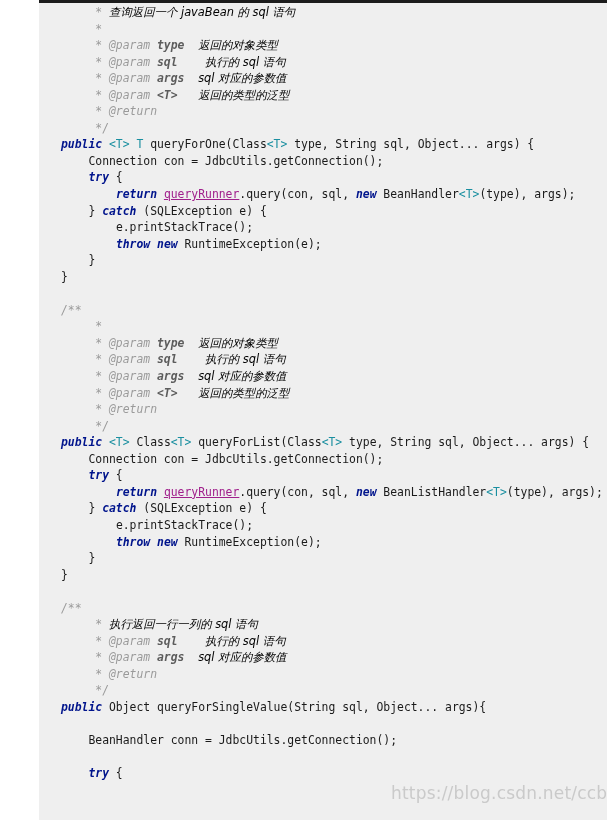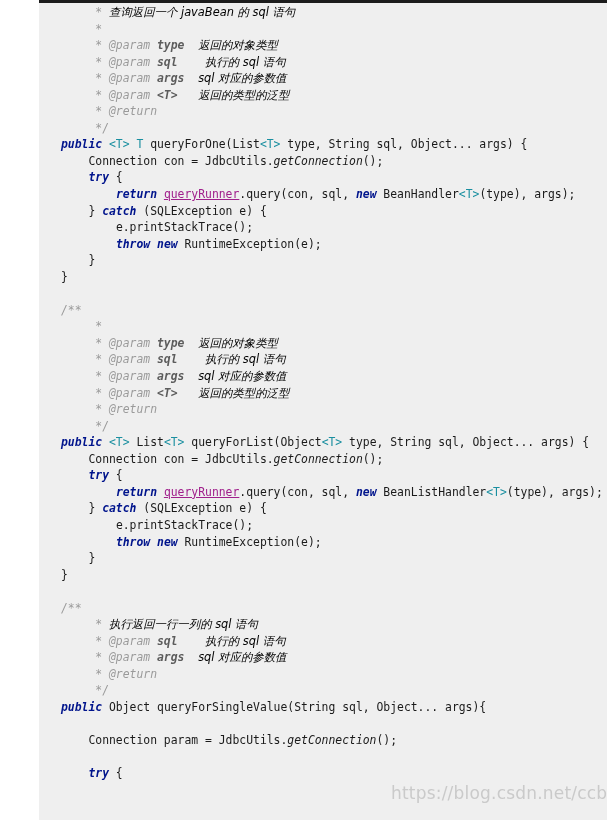--- a/index.html
+++ b/index.html
@@ -64,21 +64,21 @@
     padding-left: 22px;
     box-sizing: border-box;
     letter-spacing: 0px;
   }
 
   
   .tok-plain     { color: #1a1a1a; }
   .tok-keyword   { color: #00148c; font-weight: bold; font-style: italic; }
   .tok-generic   { color: #1a8fa0; }
   .tok-field     { color: #a0208c; text-decoration: underline; }
-  .tok-static    { color: #1a1a1a; font-style: italic; }
+  .tok-static    { color: #1a1a1a; }
   .tok-comment   { color: #9a9a9a; font-style: italic; }
   .tok-cmt-param { color: #5c5c5c; font-style: italic; font-weight: bold; text-align: right; }
   .tok-cjk       { font-family: "DejaVu Sans", "Liberation Sans", sans-serif;
                    font-style: italic; }
 
   #watermark {
     position: absolute;
     left: 352px;
     top: 780px;
     font-family: "DejaVu Sans", "Liberation Sans", sans-serif;
@@ -97,57 +97,57 @@
 
   <div id="code-lines">
       <div class="code-line"><span class="tok-plain">    </span><span class="tok-comment"> * </span><span class="tok-cjk">查询返回一个 javaBean 的 sql 语句</span></div>
       <div class="code-line"><span class="tok-plain">    </span><span class="tok-comment"> *</span></div>
       <div class="code-line"><span class="tok-plain">    </span><span class="tok-comment"> * @param </span><span class="tok-cmt-param">type</span><span class="tok-comment">  </span><span class="tok-cjk">返回的对象类型</span></div>
       <div class="code-line"><span class="tok-plain">    </span><span class="tok-comment"> * @param </span><span class="tok-cmt-param">sql</span><span class="tok-comment">    </span><span class="tok-cjk">执行的 sql 语句</span></div>
       <div class="code-line"><span class="tok-plain">    </span><span class="tok-comment"> * @param </span><span class="tok-cmt-param">args</span><span class="tok-comment">  </span><span class="tok-cjk">sql 对应的参数值</span></div>
       <div class="code-line"><span class="tok-plain">    </span><span class="tok-comment"> * @param </span><span class="tok-cmt-param">&lt;T&gt;</span><span class="tok-comment">   </span><span class="tok-cjk">返回的类型的泛型</span></div>
       <div class="code-line"><span class="tok-plain">    </span><span class="tok-comment"> * @return</span></div>
       <div class="code-line"><span class="tok-plain">    </span><span class="tok-comment"> */</span></div>
-      <div class="code-line"><span class="tok-keyword">public</span><span class="tok-plain"> </span><span class="tok-generic">&lt;T&gt;</span><span class="tok-plain"> </span><span class="tok-generic">T</span><span class="tok-plain"> queryForOne(List</span><span class="tok-generic">&lt;T&gt;</span><span class="tok-plain"> type, String sql, Object... args) {</span></div>
+      <div class="code-line"><span class="tok-keyword">public</span><span class="tok-plain"> </span><span class="tok-generic">&lt;T&gt;</span><span class="tok-plain"> </span><span class="tok-generic">T</span><span class="tok-plain"> queryForOne(Class</span><span class="tok-generic">&lt;T&gt;</span><span class="tok-plain"> type, String sql, Object... args) {</span></div>
       <div class="code-line"><span class="tok-plain">    </span><span class="tok-plain">Connection con = JdbcUtils.</span><span class="tok-static">getConnection</span><span class="tok-plain">();</span></div>
       <div class="code-line"><span class="tok-plain">    </span><span class="tok-keyword">try</span><span class="tok-plain"> {</span></div>
       <div class="code-line"><span class="tok-plain">        </span><span class="tok-keyword">return</span><span class="tok-plain"> </span><span class="tok-field">queryRunner</span><span class="tok-plain">.query(con, sql, </span><span class="tok-keyword">new</span><span class="tok-plain"> BeanHandler</span><span class="tok-generic">&lt;T&gt;</span><span class="tok-plain">(type), args);</span></div>
       <div class="code-line"><span class="tok-plain">    </span><span class="tok-plain">} </span><span class="tok-keyword">catch</span><span class="tok-plain"> (SQLException e) {</span></div>
       <div class="code-line"><span class="tok-plain">        </span><span class="tok-plain">e.printStackTrace();</span></div>
       <div class="code-line"><span class="tok-plain">        </span><span class="tok-keyword">throw</span><span class="tok-plain"> </span><span class="tok-keyword">new</span><span class="tok-plain"> RuntimeException(e);</span></div>
       <div class="code-line"><span class="tok-plain">    </span><span class="tok-plain">}</span></div>
       <div class="code-line"><span class="tok-plain">}</span></div>
       <div class="code-line">&nbsp;</div>
       <div class="code-line"><span class="tok-comment">/**</span></div>
       <div class="code-line"><span class="tok-plain">    </span><span class="tok-comment"> *</span></div>
       <div class="code-line"><span class="tok-plain">    </span><span class="tok-comment"> * @param </span><span class="tok-cmt-param">type</span><span class="tok-comment">  </span><span class="tok-cjk">返回的对象类型</span></div>
       <div class="code-line"><span class="tok-plain">    </span><span class="tok-comment"> * @param </span><span class="tok-cmt-param">sql</span><span class="tok-comment">    </span><span class="tok-cjk">执行的 sql 语句</span></div>
       <div class="code-line"><span class="tok-plain">    </span><span class="tok-comment"> * @param </span><span class="tok-cmt-param">args</span><span class="tok-comment">  </span><span class="tok-cjk">sql 对应的参数值</span></div>
       <div class="code-line"><span class="tok-plain">    </span><span class="tok-comment"> * @param </span><span class="tok-cmt-param">&lt;T&gt;</span><span class="tok-comment">   </span><span class="tok-cjk">返回的类型的泛型</span></div>
       <div class="code-line"><span class="tok-plain">    </span><span class="tok-comment"> * @return</span></div>
       <div class="code-line"><span class="tok-plain">    </span><span class="tok-comment"> */</span></div>
-      <div class="code-line"><span class="tok-keyword">public</span><span class="tok-plain"> </span><span class="tok-generic">&lt;T&gt;</span><span class="tok-plain"> List</span><span class="tok-generic">&lt;T&gt;</span><span class="tok-plain"> queryForList(Object</span><span class="tok-generic">&lt;T&gt;</span><span class="tok-plain"> type, String sql, Object... args) {</span></div>
+      <div class="code-line"><span class="tok-keyword">public</span><span class="tok-plain"> </span><span class="tok-generic">&lt;T&gt;</span><span class="tok-plain"> Class</span><span class="tok-generic">&lt;T&gt;</span><span class="tok-plain"> queryForList(Class</span><span class="tok-generic">&lt;T&gt;</span><span class="tok-plain"> type, String sql, Object... args) {</span></div>
       <div class="code-line"><span class="tok-plain">    </span><span class="tok-plain">Connection con = JdbcUtils.</span><span class="tok-static">getConnection</span><span class="tok-plain">();</span></div>
       <div class="code-line"><span class="tok-plain">    </span><span class="tok-keyword">try</span><span class="tok-plain"> {</span></div>
       <div class="code-line"><span class="tok-plain">        </span><span class="tok-keyword">return</span><span class="tok-plain"> </span><span class="tok-field">queryRunner</span><span class="tok-plain">.query(con, sql, </span><span class="tok-keyword">new</span><span class="tok-plain"> BeanListHandler</span><span class="tok-generic">&lt;T&gt;</span><span class="tok-plain">(type), args);</span></div>
       <div class="code-line"><span class="tok-plain">    </span><span class="tok-plain">} </span><span class="tok-keyword">catch</span><span class="tok-plain"> (SQLException e) {</span></div>
       <div class="code-line"><span class="tok-plain">        </span><span class="tok-plain">e.printStackTrace();</span></div>
       <div class="code-line"><span class="tok-plain">        </span><span class="tok-keyword">throw</span><span class="tok-plain"> </span><span class="tok-keyword">new</span><span class="tok-plain"> RuntimeException(e);</span></div>
       <div class="code-line"><span class="tok-plain">    </span><span class="tok-plain">}</span></div>
       <div class="code-line"><span class="tok-plain">}</span></div>
       <div class="code-line">&nbsp;</div>
       <div class="code-line"><span class="tok-comment">/**</span></div>
       <div class="code-line"><span class="tok-plain">    </span><span class="tok-comment"> * </span><span class="tok-cjk">执行返回一行一列的 sql 语句</span></div>
       <div class="code-line"><span class="tok-plain">    </span><span class="tok-comment"> * @param </span><span class="tok-cmt-param">sql</span><span class="tok-comment">    </span><span class="tok-cjk">执行的 sql 语句</span></div>
       <div class="code-line"><span class="tok-plain">    </span><span class="tok-comment"> * @param </span><span class="tok-cmt-param">args</span><span class="tok-comment">  </span><span class="tok-cjk">sql 对应的参数值</span></div>
       <div class="code-line"><span class="tok-plain">    </span><span class="tok-comment"> * @return</span></div>
       <div class="code-line"><span class="tok-plain">    </span><span class="tok-comment"> */</span></div>
       <div class="code-line"><span class="tok-keyword">public</span><span class="tok-plain"> Object queryForSingleValue(String sql, Object... args){</span></div>
       <div class="code-line">&nbsp;</div>
-      <div class="code-line"><span class="tok-plain">    </span><span class="tok-plain">Connection param = JdbcUtils.</span><span class="tok-static">getConnection</span><span class="tok-plain">();</span></div>
+      <div class="code-line"><span class="tok-plain">    </span><span class="tok-plain">BeanHandler conn = JdbcUtils.</span><span class="tok-static">getConnection</span><span class="tok-plain">();</span></div>
       <div class="code-line">&nbsp;</div>
       <div class="code-line"><span class="tok-plain">    </span><span class="tok-keyword">try</span><span class="tok-plain"> {</span></div>
     </div>
 
   <div id="right-gutter"></div>
   <div id="right-edge-rule"></div>
 
   <div id="watermark">https://blog.csdn.net/ccboy001</div>
 
 </div>

